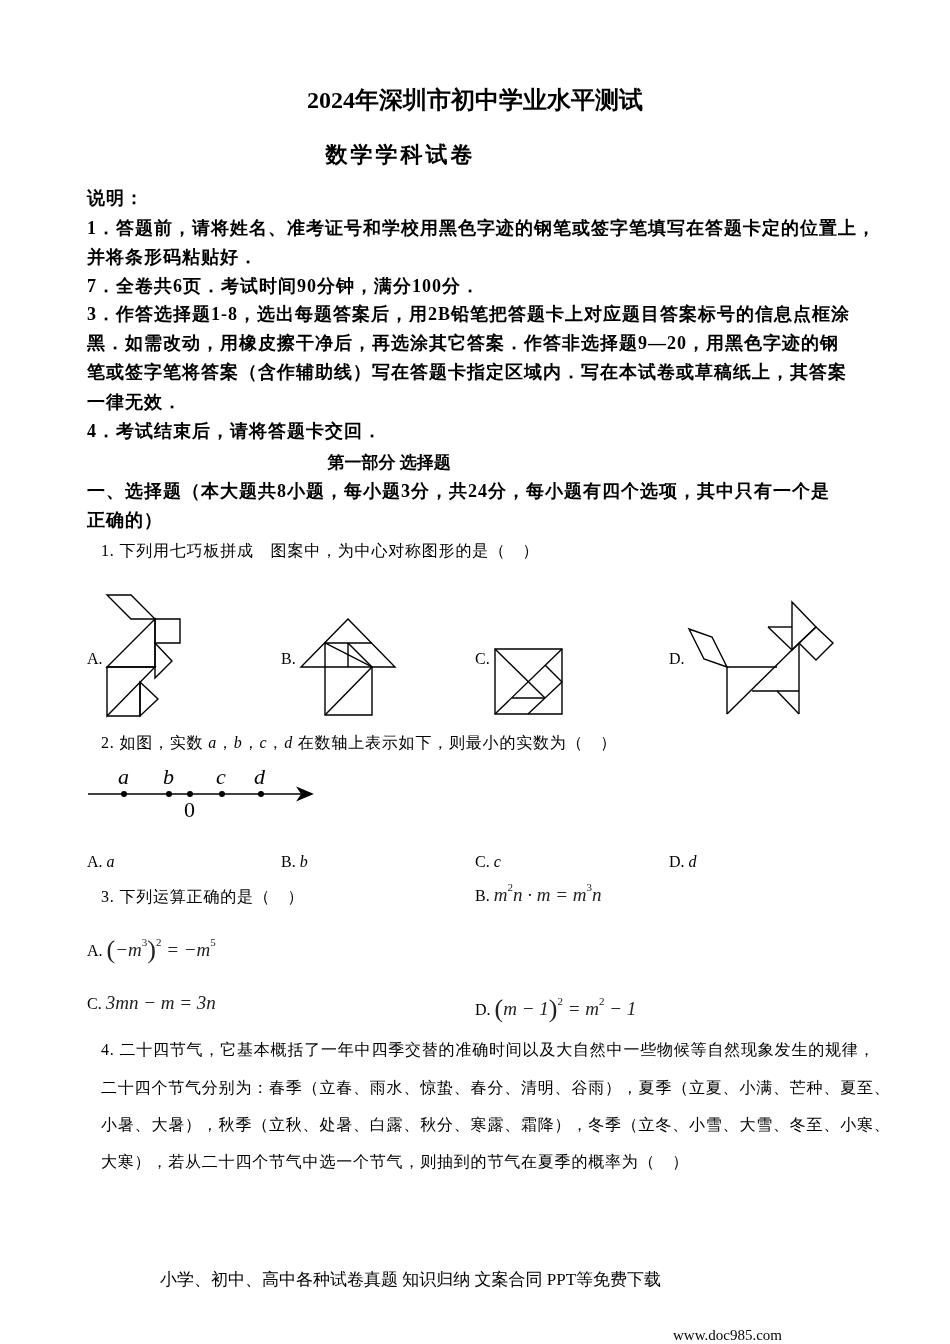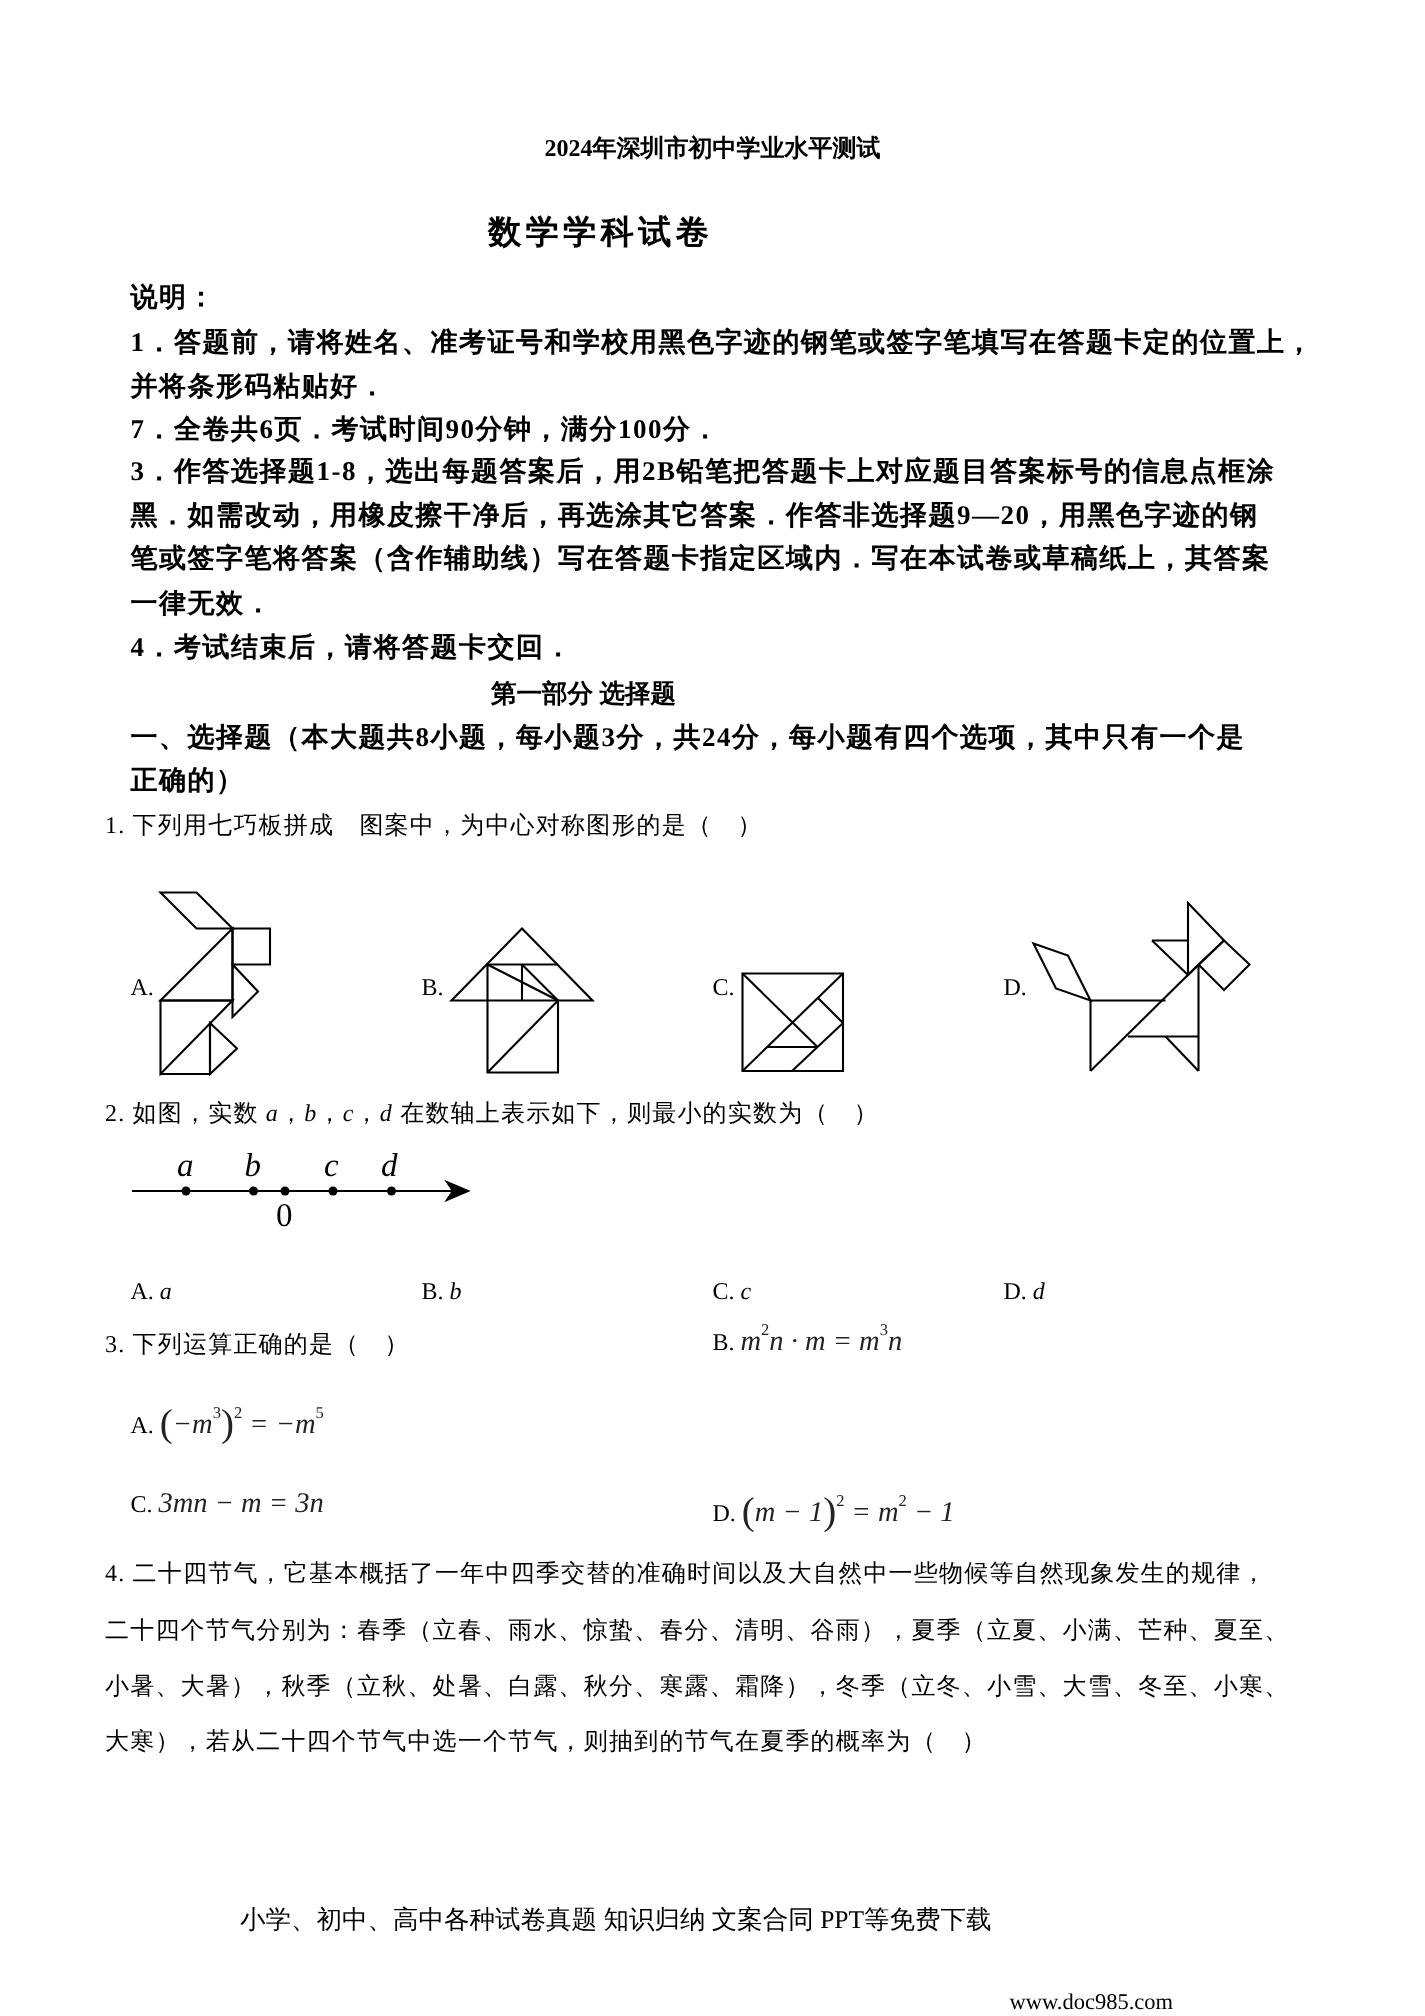--- a/index.html
+++ b/index.html
@@ -1,23 +1,23 @@
 <!DOCTYPE html>
 <html><head>
 <meta charset="utf-8">
 <style>
   html, body { margin: 0; padding: 0; background: #ffffff; }
   body { width: 950px; height: 1344px; position: relative; overflow: hidden;
          font-family: "Liberation Serif", "DejaVu Serif", serif; color: #000; }
   .abs { position: absolute; white-space: nowrap; }
-  .title { left: 0; width: 950px; text-align: center; font-weight: bold; font-size: 16px; line-height: 30px; font-family: Liberation Serif, serif; }
+  .title { left: 0; width: 950px; text-align: center; font-weight: bold; font-size: 24px; line-height: 30px; font-family: Liberation Serif, serif; }
   .subtitle { left: 0; width: 801px; text-align: center; font-weight: bold; font-size: 22px; line-height: 30px; letter-spacing: 3px; }
   .bold-line { left: 87px; font-weight: bold; font-size: 18px; line-height: 29px; letter-spacing: 1px; }
   .center-bold { left: 0; width: 778px; text-align: center; font-weight: bold; font-size: 17px; line-height: 29px; }
-  .q-line { left: 70px; font-size: 16px; line-height: 28px; letter-spacing: 0.8px; }
+  .q-line { left: 101px; font-size: 16px; line-height: 28px; letter-spacing: 0.8px; }
   .opt-label { font-size: 16px; line-height: 24px; }
   .ital { font-style: italic; }
   .formula { font-size: 19px; line-height: 30px; font-style: italic; color: #222; text-align: right; }
   .formula .sup { font-size: 11px; vertical-align: 10px; font-style: normal; }
   .formula .big { font-size: 26px; font-style: normal; vertical-align: -2px; }
   .footer { left: 160px; font-size: 17px; line-height: 22px; }
   .footer-url { left: 673px; font-size: 15px; line-height: 22px; }
   svg.fig { position: absolute; left: 0; top: 0; pointer-events: none; }
   svg.fig line, svg.fig polyline, svg.fig polygon { stroke: #000; stroke-width: 1.4; fill: none; }
   .nl-label { font-family: "Liberation Serif", "DejaVu Serif", serif; font-style: italic; font-size: 22px; }

